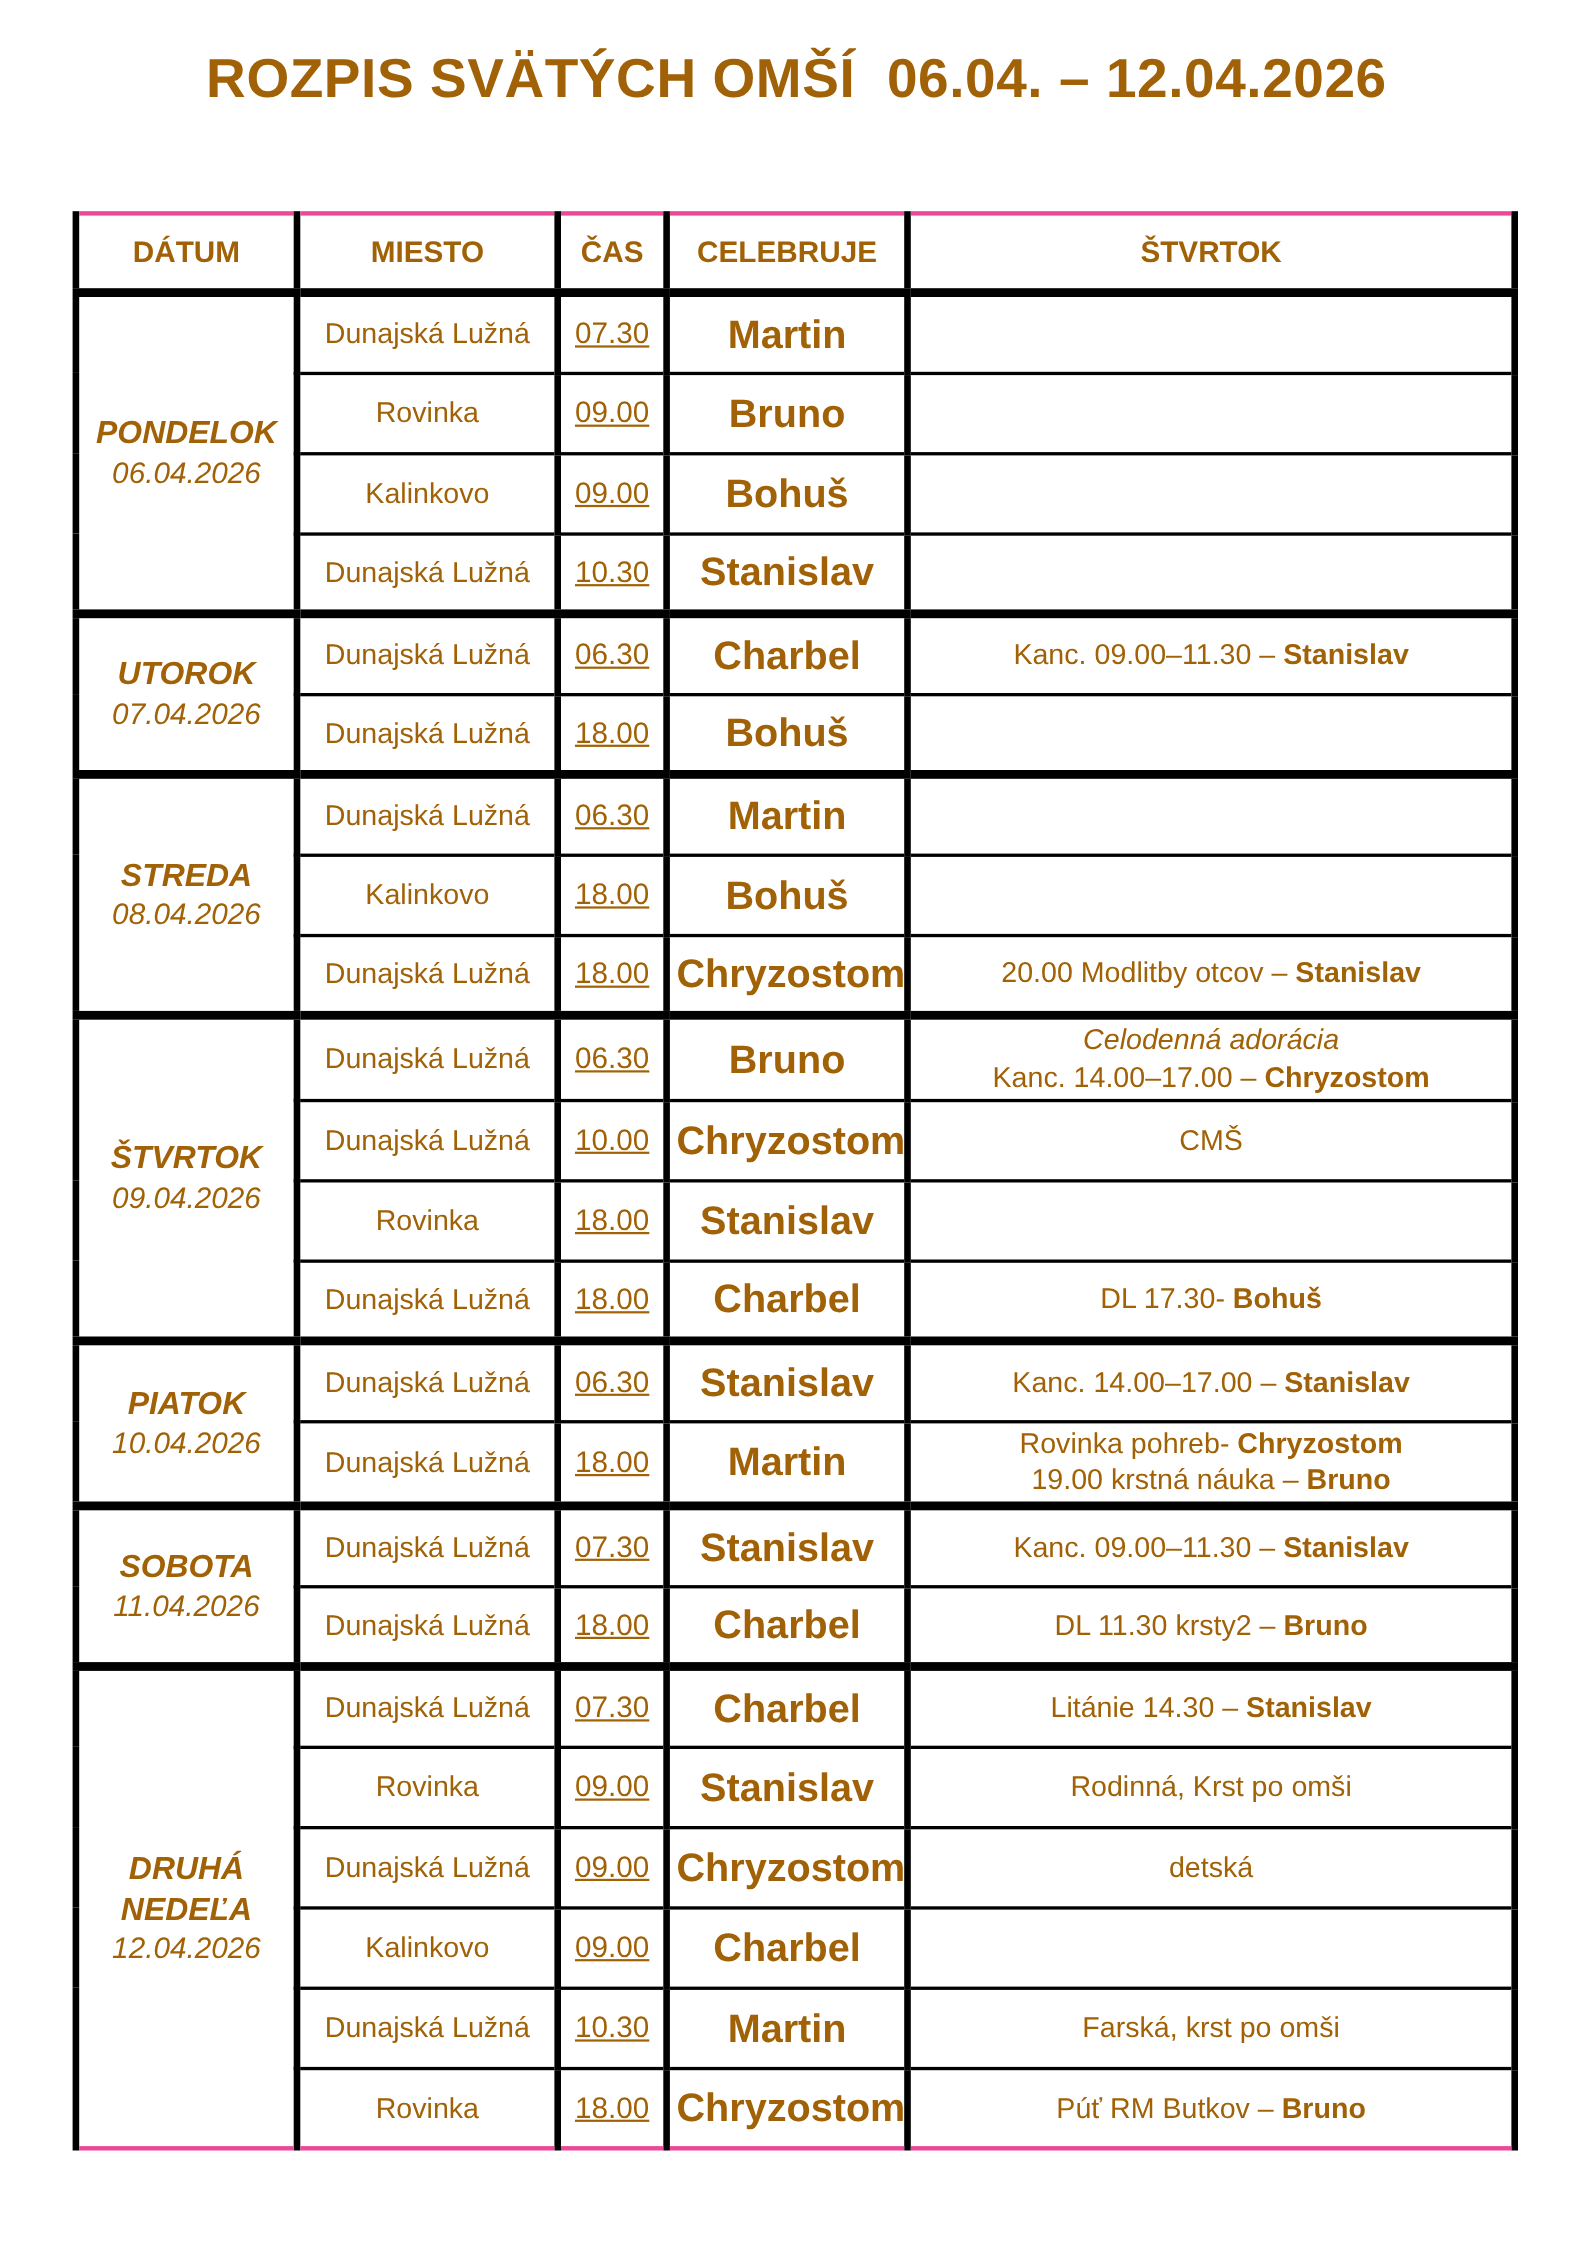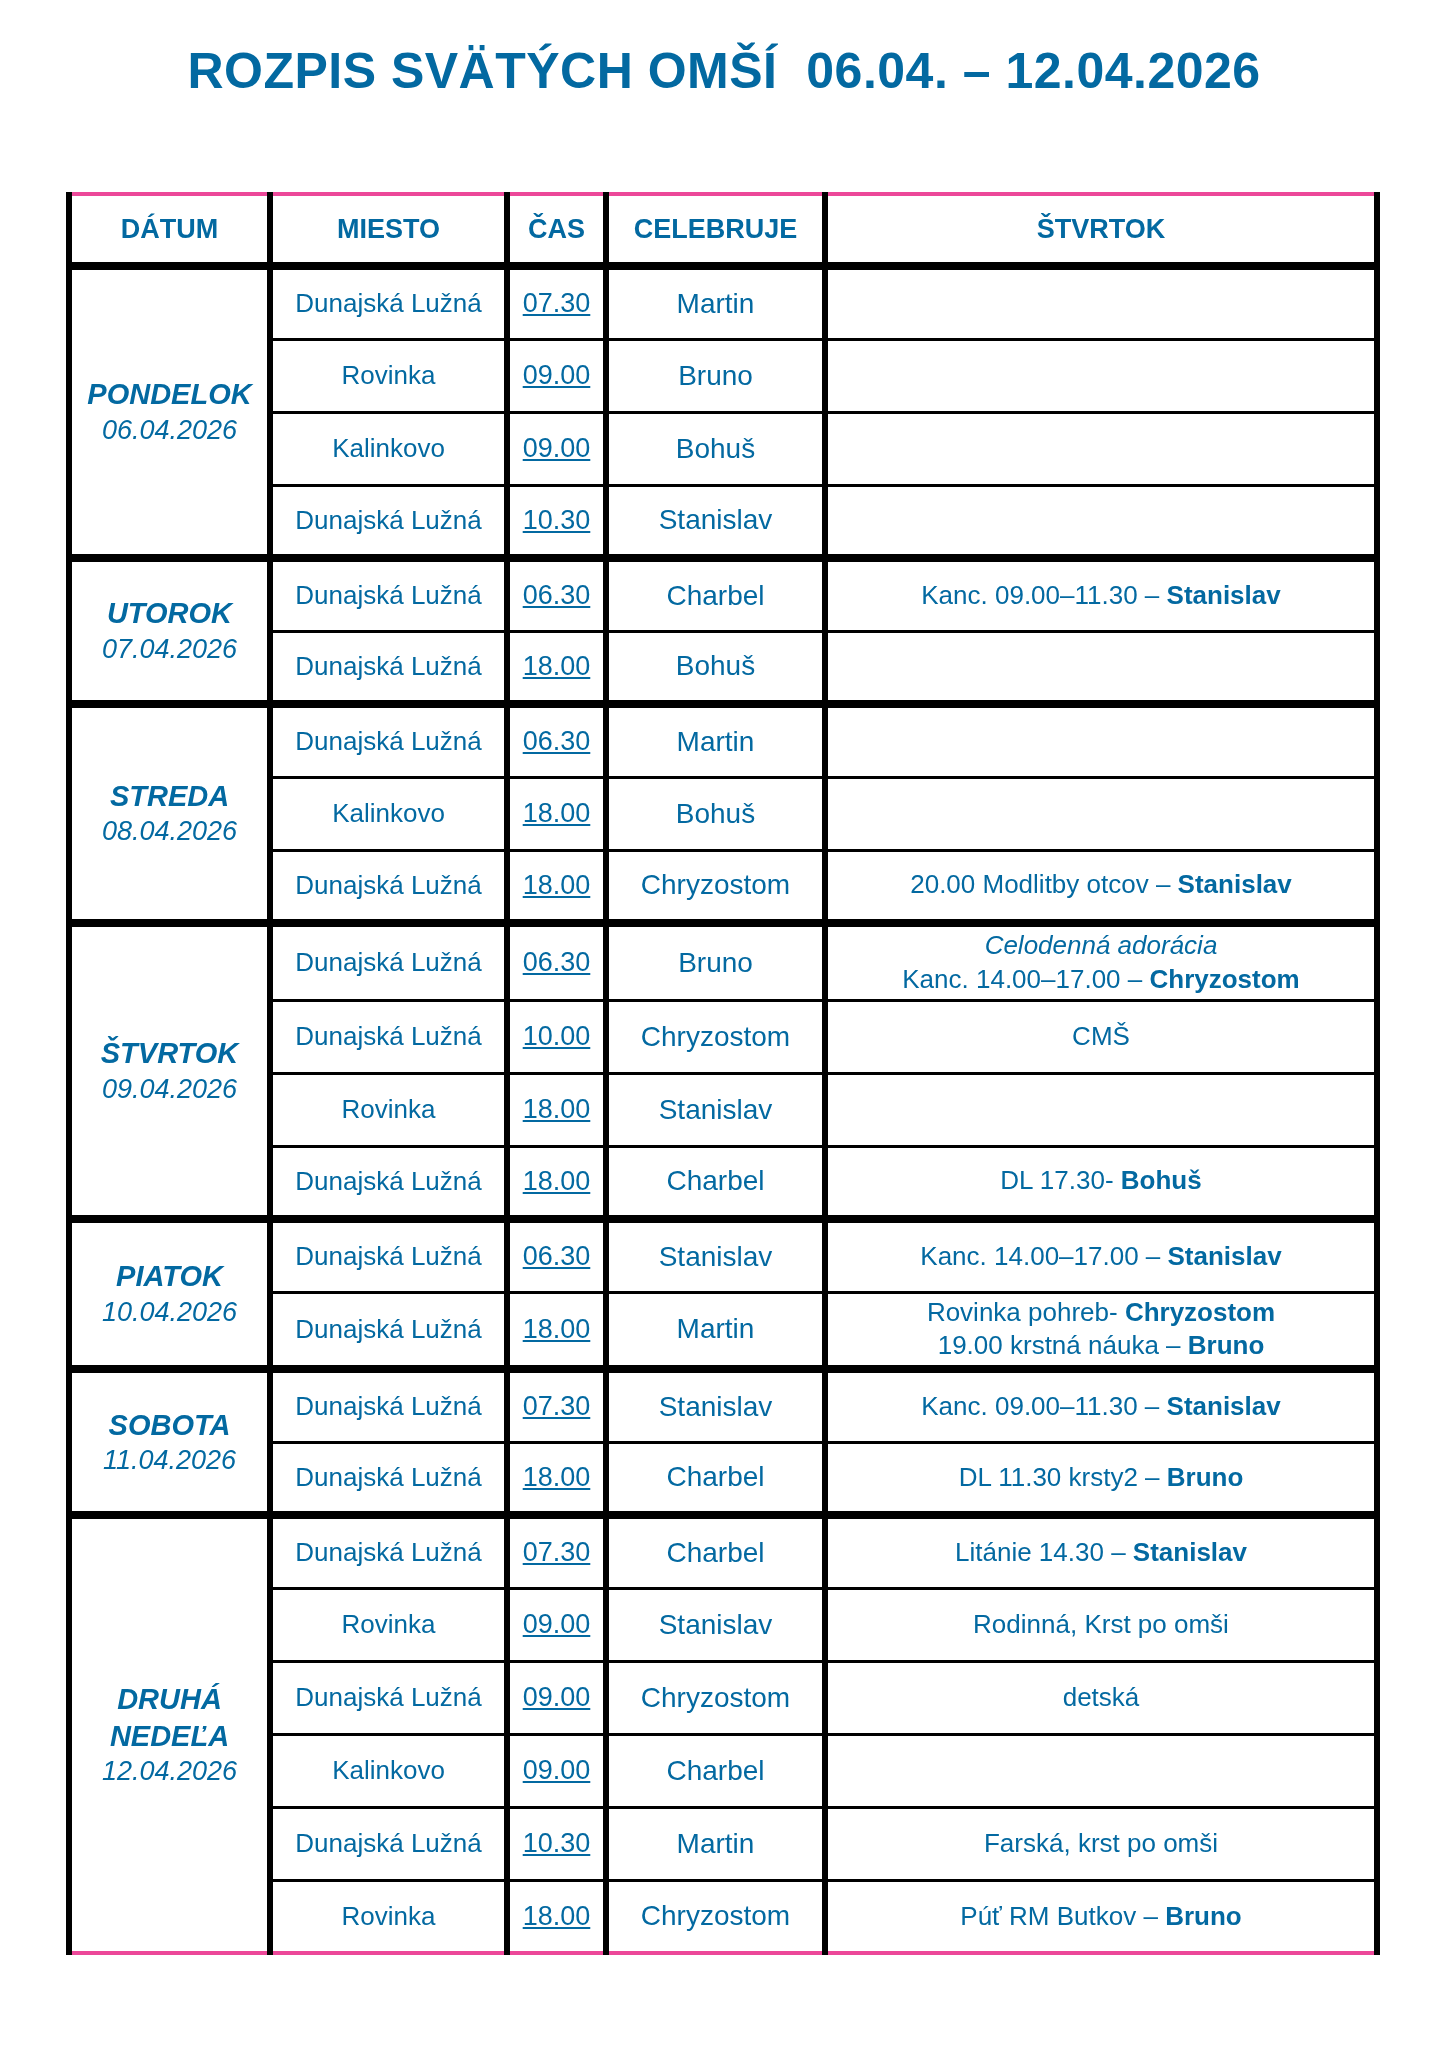--- a/index.html
+++ b/index.html
@@ -2,21 +2,21 @@
 <html><head>
 <meta charset="utf-8">
 <style>
   html, body { margin: 0; padding: 0; background: #ffffff; }
   .page {
     position: relative;
     width: 1448px;
     height: 2048px;
     background: #ffffff;
     font-family: "Liberation Sans", sans-serif;
-    color: #0369a1;
+    color: #a16207;
     overflow: hidden;
   }
   .title {
     position: absolute;
     top: 42px;
     left: 0;
     width: 100%;
     margin: 0;
     text-align: center;
     font-size: 50px;
@@ -52,21 +52,21 @@
   thead th {
     font-size: 27px;
     font-weight: 700;
     border-top: 8px solid #000;
     border-bottom: 8px solid #000;
   }
   tr.group-start td { border-top: 8px solid #000; }
   td.c-datum  { font-size: 27px; font-style: italic; }
   td.c-miesto { font-size: 26px; }
   td.c-cas    { font-size: 27px; text-decoration: underline; }
-  td.c-celebruje { font-size: 28px; font-weight: 400; }
+  td.c-celebruje { font-size: 36px; font-weight: 700; }
   td.c-poznamky  { font-size: 26px; }
   .day-name { font-size: 29px; font-weight: 700; line-height: 1.25; }
   .day-date { font-size: 27px; font-weight: 400; line-height: 1.3; }
   .note-line { line-height: 1.3; }
   .seg-b { font-weight: 700; }
   .seg-i { font-style: italic; }
 </style>
 </head>
 <body>
 

